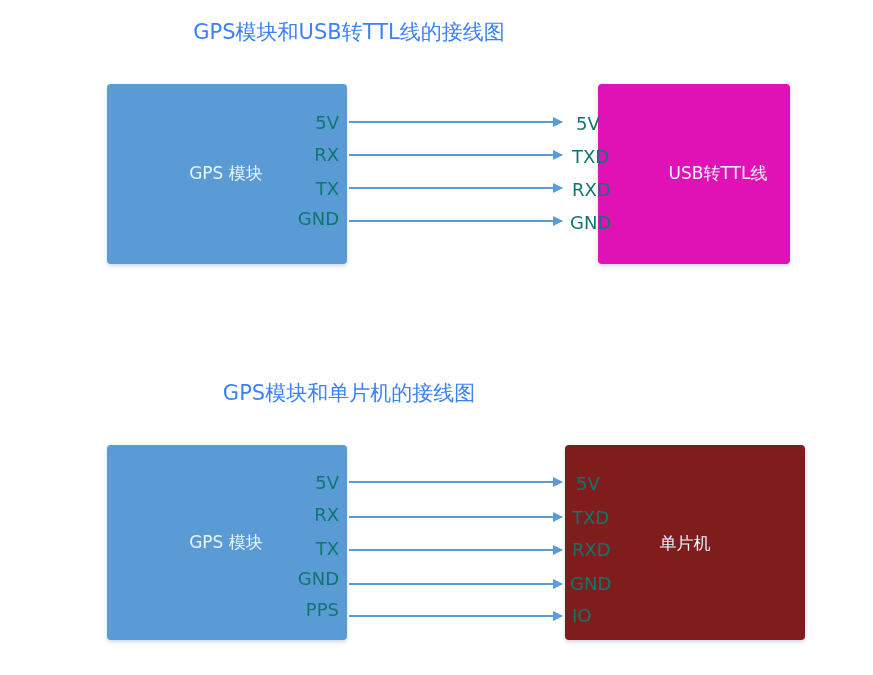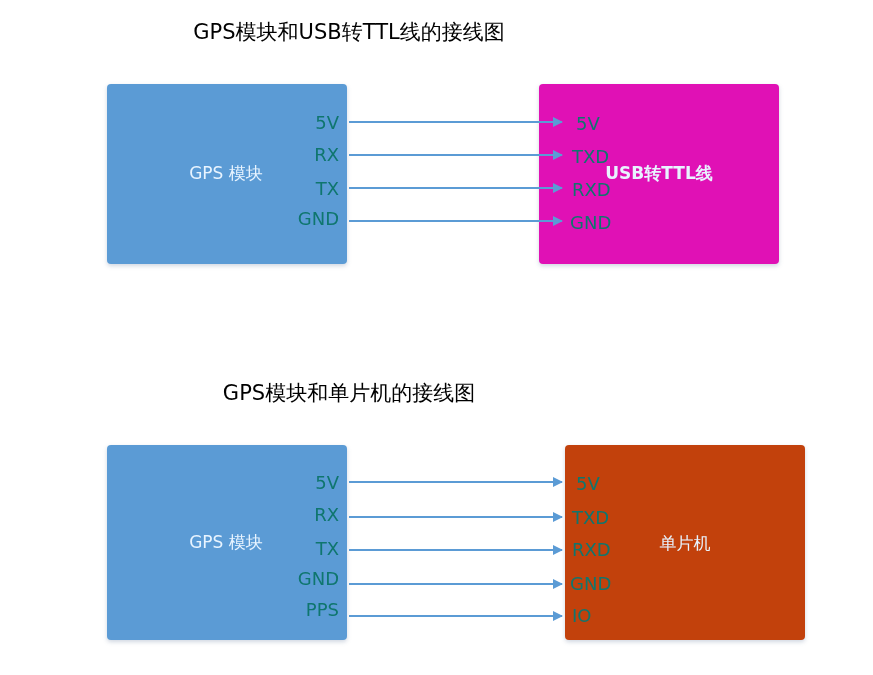--- a/index.html
+++ b/index.html
@@ -12,21 +12,21 @@
       height: 675px;
       position: relative;
       overflow: hidden;
       font-family: "DejaVu Sans", "Liberation Sans", sans-serif;
     }
     .title {
       position: absolute;
       left: 0;
       width: 698px;
       text-align: center;
-      color: #000000;
+      color: #3b82f6;
       font-size: 21px;
       letter-spacing: 0px;
     }
     .box {
       position: absolute;
       border-radius: 4px;
       box-shadow: 0 2px 4px rgba(120,140,170,0.35);
     }
     .box-label {
       position: absolute;
@@ -53,40 +53,40 @@
     }
   </style>
 </head>
 <body>
 
 <div class="title" style="top:18px;">GPS模块和USB转TTL线的接线图</div>
 
 <div class="box" style="left:107px; top:84px; width:240px; height:180px; background:#5b9bd5;">
   <span class="box-label" style="left:119px; top:89px;">GPS 模块</span>
 </div>
-<div class="box" style="left:539px; top:84px; width:240px; height:180px; background:#e011b5;font-weight:bold;">
+<div class="box" style="left:598px; top:84px; width:192px; height:180px; background:#e011b5;">
   <span class="box-label" style="left:120px; top:89px;">USB转TTL线</span>
 </div>
 
 <span class="pin left" style="right:534px; top:122px;">5V</span>
 <span class="pin left" style="right:534px; top:154px;">RX</span>
 <span class="pin left" style="right:534px; top:188px;">TX</span>
 <span class="pin left" style="right:534px; top:218px;">GND</span>
 
 <span class="pin" style="left:576px; top:123px;">5V</span>
 <span class="pin" style="left:572px; top:156px;">TXD</span>
 <span class="pin" style="left:572px; top:189px;">RXD</span>
 <span class="pin" style="left:570px; top:222px;">GND</span>
 
 <div class="title" style="top:379px;">GPS模块和单片机的接线图</div>
 
 <div class="box" style="left:107px; top:445px; width:240px; height:195px; background:#5b9bd5;">
   <span class="box-label" style="left:119px; top:97px;">GPS 模块</span>
 </div>
-<div class="box" style="left:565px; top:445px; width:240px; height:195px; background:#c2410c;">
+<div class="box" style="left:565px; top:445px; width:240px; height:195px; background:#7f1d1d;">
   <span class="box-label" style="left:120px; top:98px;">单片机</span>
 </div>
 
 <span class="pin left" style="right:534px; top:482px;">5V</span>
 <span class="pin left" style="right:534px; top:514px;">RX</span>
 <span class="pin left" style="right:534px; top:548px;">TX</span>
 <span class="pin left" style="right:534px; top:578px;">GND</span>
 <span class="pin left" style="right:534px; top:609px;">PPS</span>
 
 <span class="pin" style="left:576px; top:483px;">5V</span>

